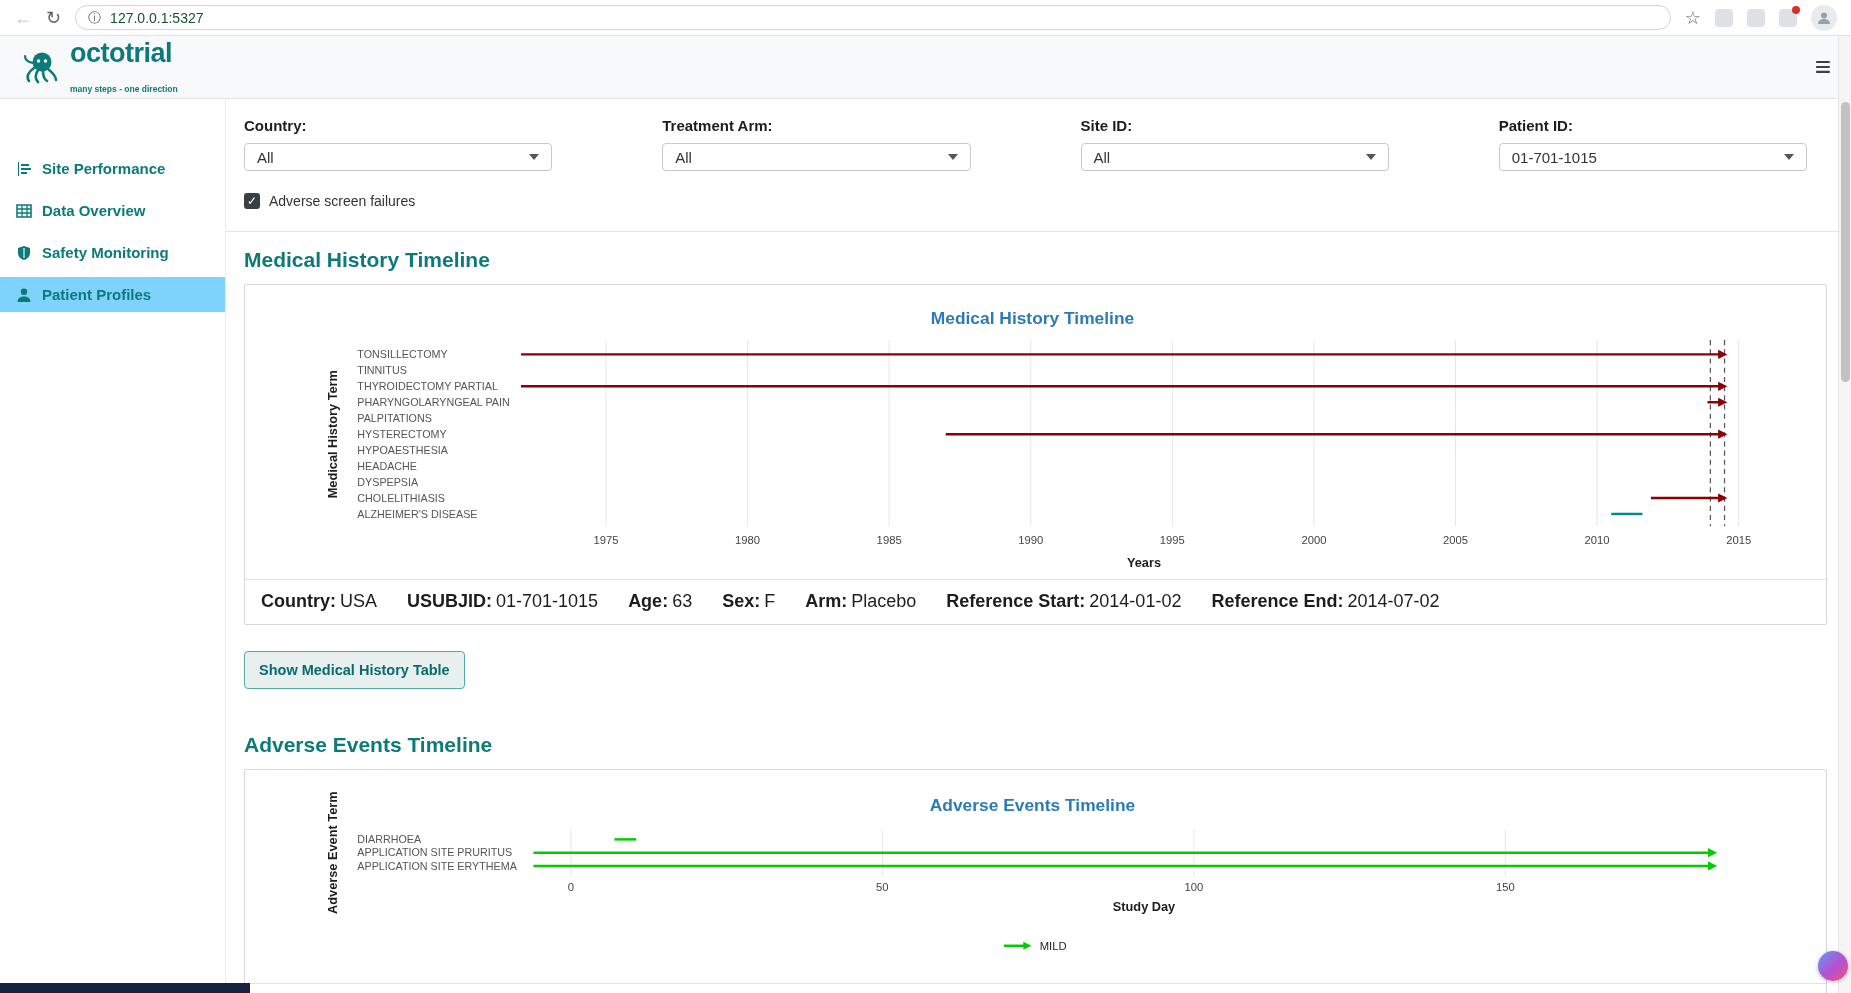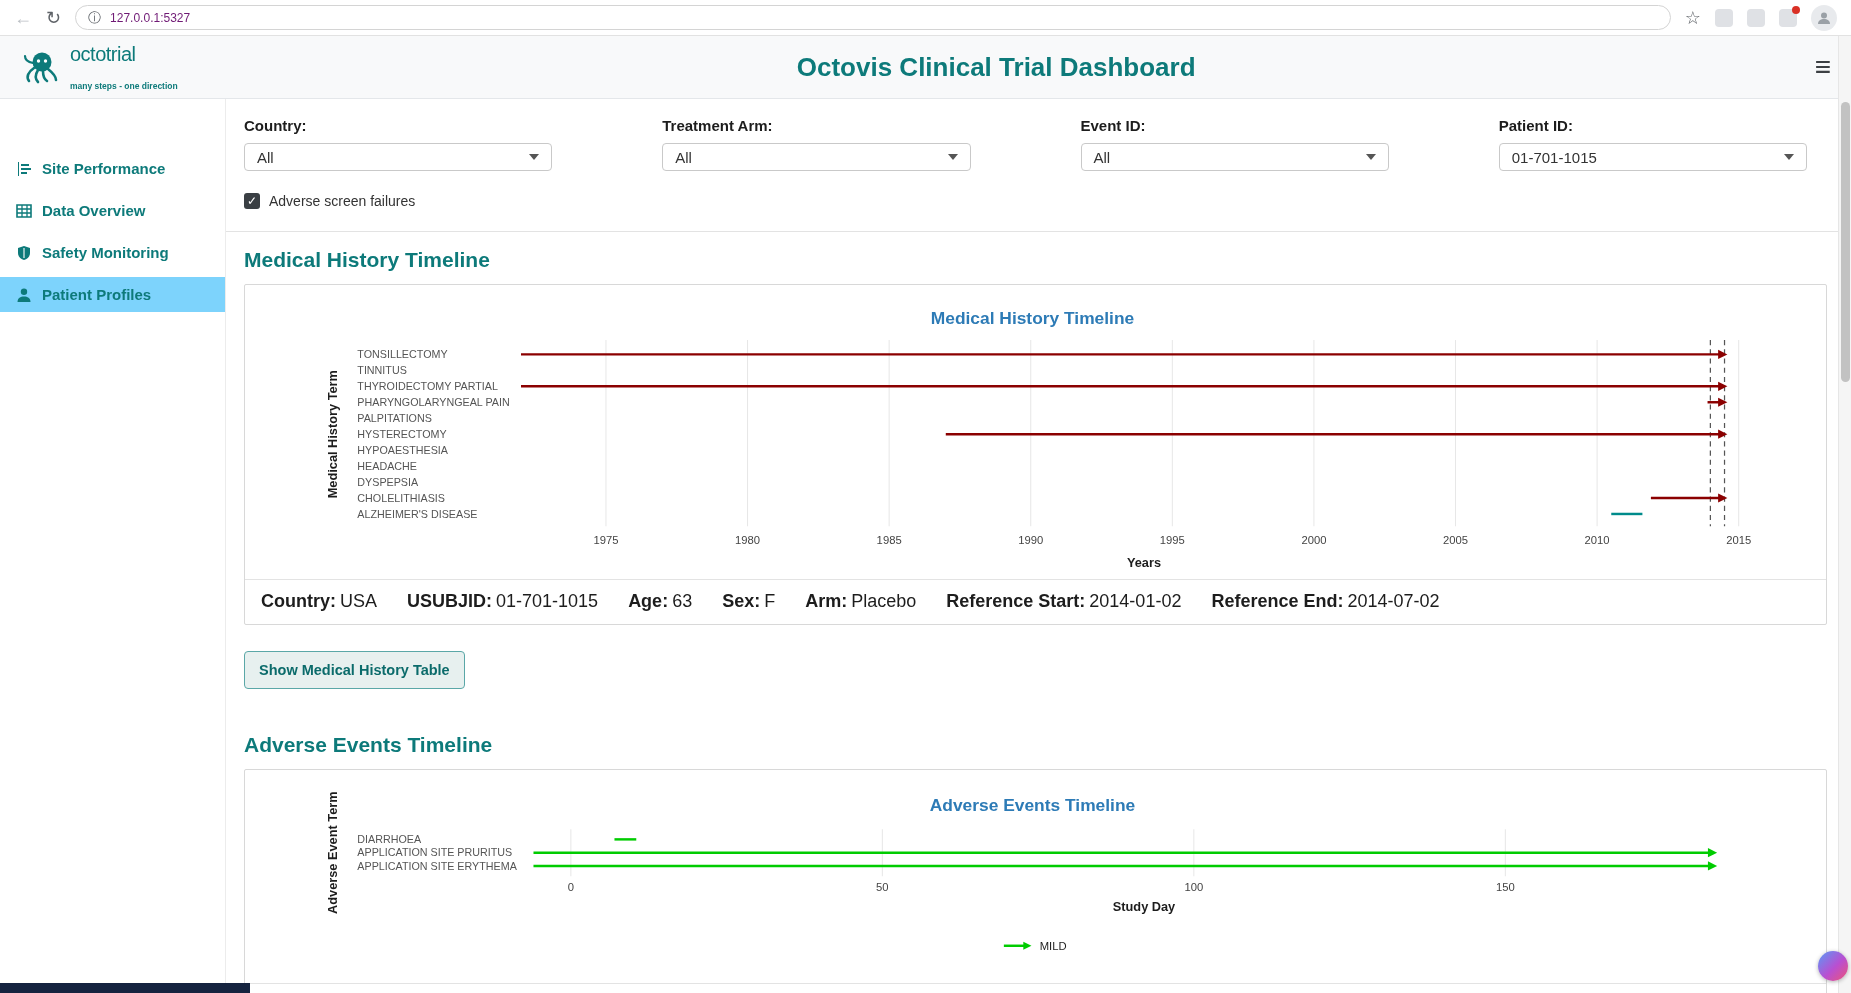--- a/index.html
+++ b/index.html
@@ -7,33 +7,33 @@
               font-family:"Liberation Sans", sans-serif; background:#fff; position:relative; }
 
   
   .browser-bar { height:36px; background:#fff; border-bottom:1px solid #e2e2e2;
                  display:flex; align-items:center; gap:14px; padding:0 14px; }
   .nav-glyph { font-size:18px; color:#5f6368; cursor:default; line-height:1; }
   .nav-glyph.back { color:#bdc1c6; }
   .url-bar { flex:1; height:25px; border:1px solid #d4d4d4; border-radius:14px;
              display:flex; align-items:center; gap:9px; padding:0 12px; background:#fff; }
   .url-bar .info-i { font-size:13px; color:#5f6368; }
-  .url-text { font-size:12px; color:#701a75; }
+  .url-text { font-size:14px; color:#14532d; }
   .chrome-right { display:flex; align-items:center; gap:14px; }
   .ext-chip { width:18px; height:18px; border-radius:4px; background:#dfe1e5; position:relative; }
   .ext-badge-dot { position:absolute; right:-3px; top:-3px; width:8px; height:8px; border-radius:50%; background:#d93025; }
   .avatar { width:26px; height:26px; border-radius:50%; background:#e8eaed; display:flex; align-items:center; justify-content:center; }
   .avatar svg { display:block; }
 
   
   .app-header { height:63px; background:#f8f9fa; border-bottom:1px solid #e4e7ea;
                 display:flex; align-items:center; padding:0 20px; }
   .logo { display:flex; align-items:center; gap:6px; }
   .logo-textwrap { display:flex; flex-direction:column; line-height:1; }
-  .logo-text { color:#0d7a7a; font-size:20px; font-weight:normal; letter-spacing:-0.5px; }
+  .logo-text { color:#0d7a7a; font-size:27px; font-weight:bold; letter-spacing:-0.5px; }
   .logo-tagline { color:#0d7a7a; font-size:8.5px; margin-top:18px; align-self:flex-end;font-weight:bold; }
   .flex1 { flex:1; }
   .header-title { color:#0d7a7a; font-size:26px; font-weight:bold; white-space:nowrap; }
   .menu-glyph { font-size:28px; color:#3c4043; line-height:1; cursor:default; }
 
   
   .content { display:flex; height:894px; }
   .sidebar { width:226px; background:#fff; border-right:1px solid #ececec; padding-top:52px;
              display:flex; flex-direction:column; gap:7px; flex-shrink:0; }
   .side-item { display:flex; align-items:center; gap:10px; padding:9px 16px;
@@ -119,21 +119,20 @@
       <path d="M23 26 C 23 31, 24 34, 27 36" stroke="#0d7a7a" stroke-width="2.6" fill="none" stroke-linecap="round"></path>
       <path d="M28 24 C 33 28, 36 31, 36 35" stroke="#0d7a7a" stroke-width="2.6" fill="none" stroke-linecap="round"></path>
       <path d="M13 18 C 7 17, 5 14, 5 11" stroke="#0d7a7a" stroke-width="2.2" fill="none" stroke-linecap="round"></path>
     </svg>
     <div class="logo-textwrap">
       <span class="logo-text">octotrial</span>
       <span class="logo-tagline">many steps - one direction</span>
     </div>
   </div>
   <div class="flex1"></div>
-  <div class="header-title">Octovis Clinical Trial Dashboard</div>
   <div class="flex1"></div>
   <span class="menu-glyph">≡</span>
 </div>
 
 <div class="content">
 
   <div class="sidebar">
     <div class="side-item">
       <svg width="16" height="16" viewBox="0 0 16 16">
         <path d="M2 1v14h1V1z" fill="#0d7a7a"></path>
@@ -177,21 +176,21 @@
         </div>
       </div>
       <div class="filter">
         <div class="filter-label">Treatment Arm:</div>
         <div class="select-box">
           <span>All</span>
           <span class="caret"></span>
         </div>
       </div>
       <div class="filter">
-        <div class="filter-label">Event ID:</div>
+        <div class="filter-label">Site ID:</div>
         <div class="select-box">
           <span>All</span>
           <span class="caret"></span>
         </div>
       </div>
       <div class="filter">
         <div class="filter-label">Patient ID:</div>
         <div class="select-box">
           <span>01-701-1015</span>
           <span class="caret"></span>

